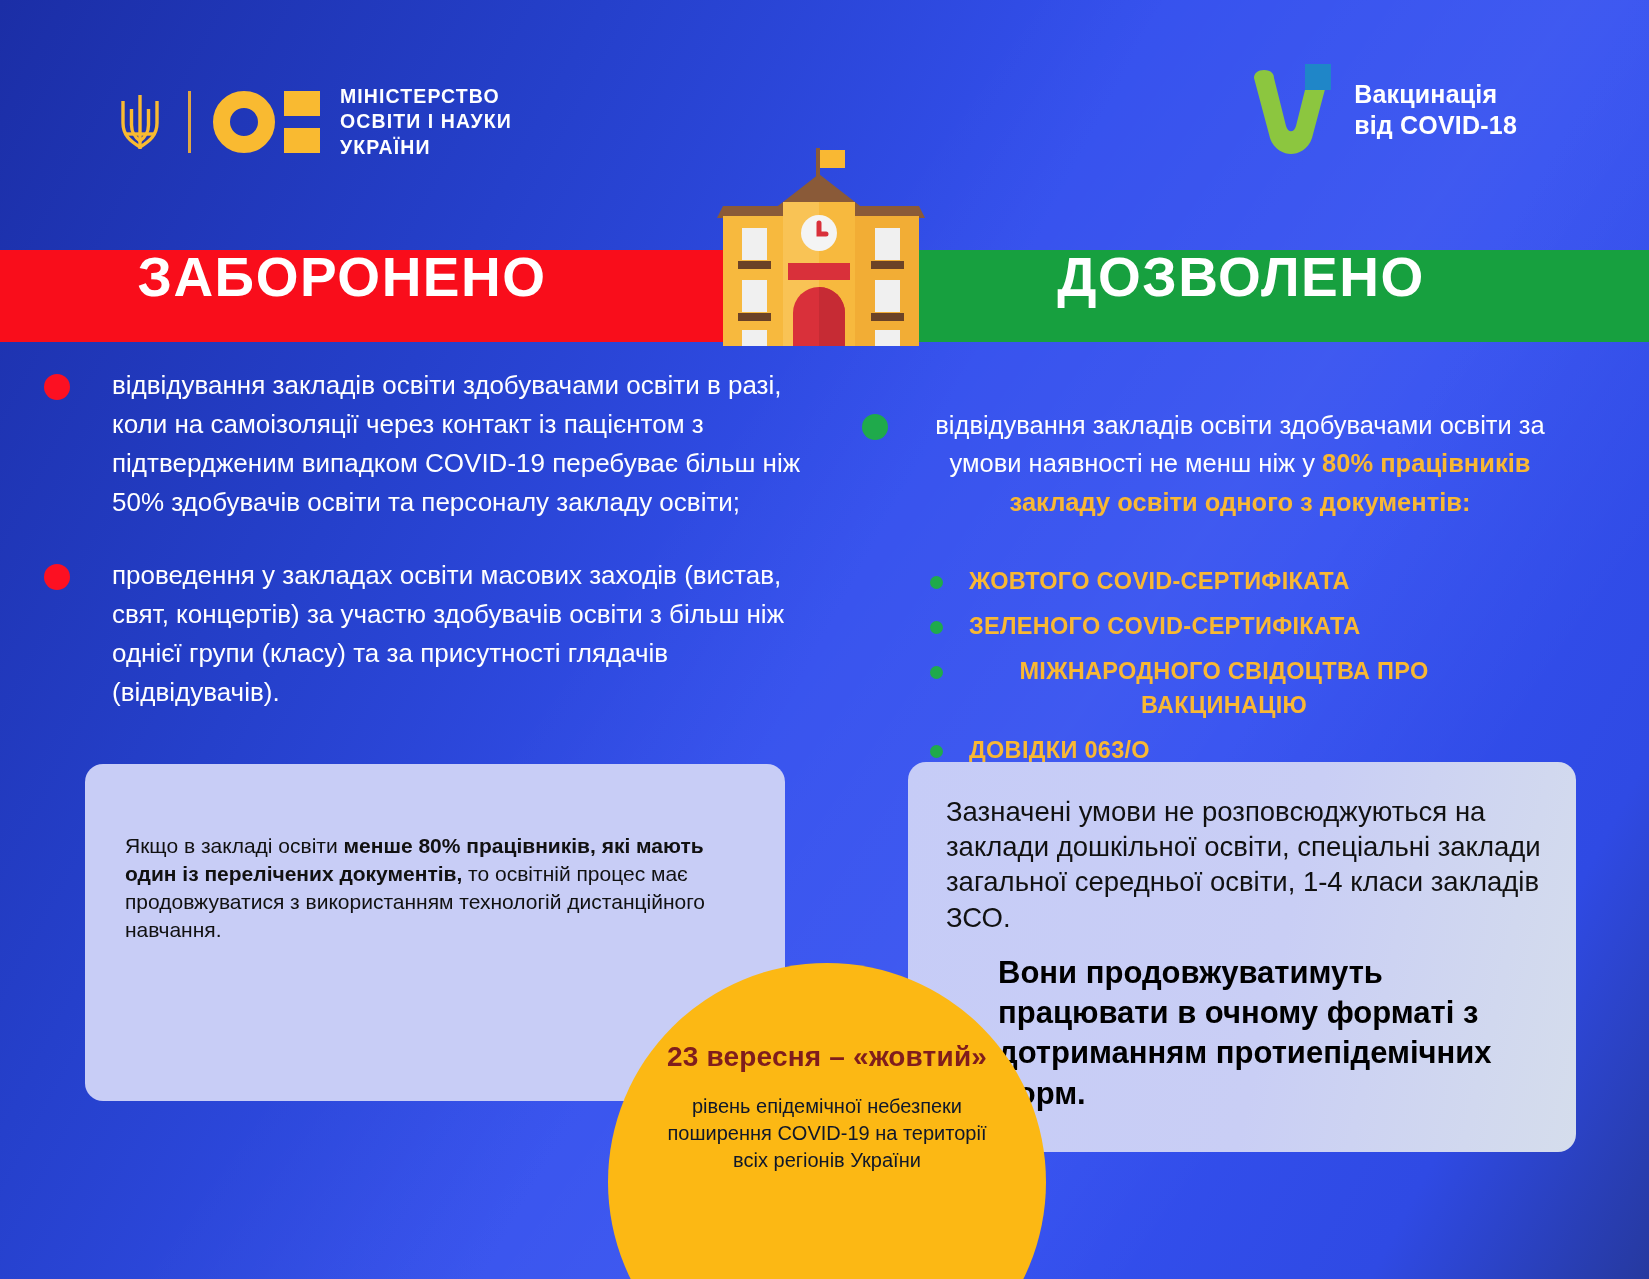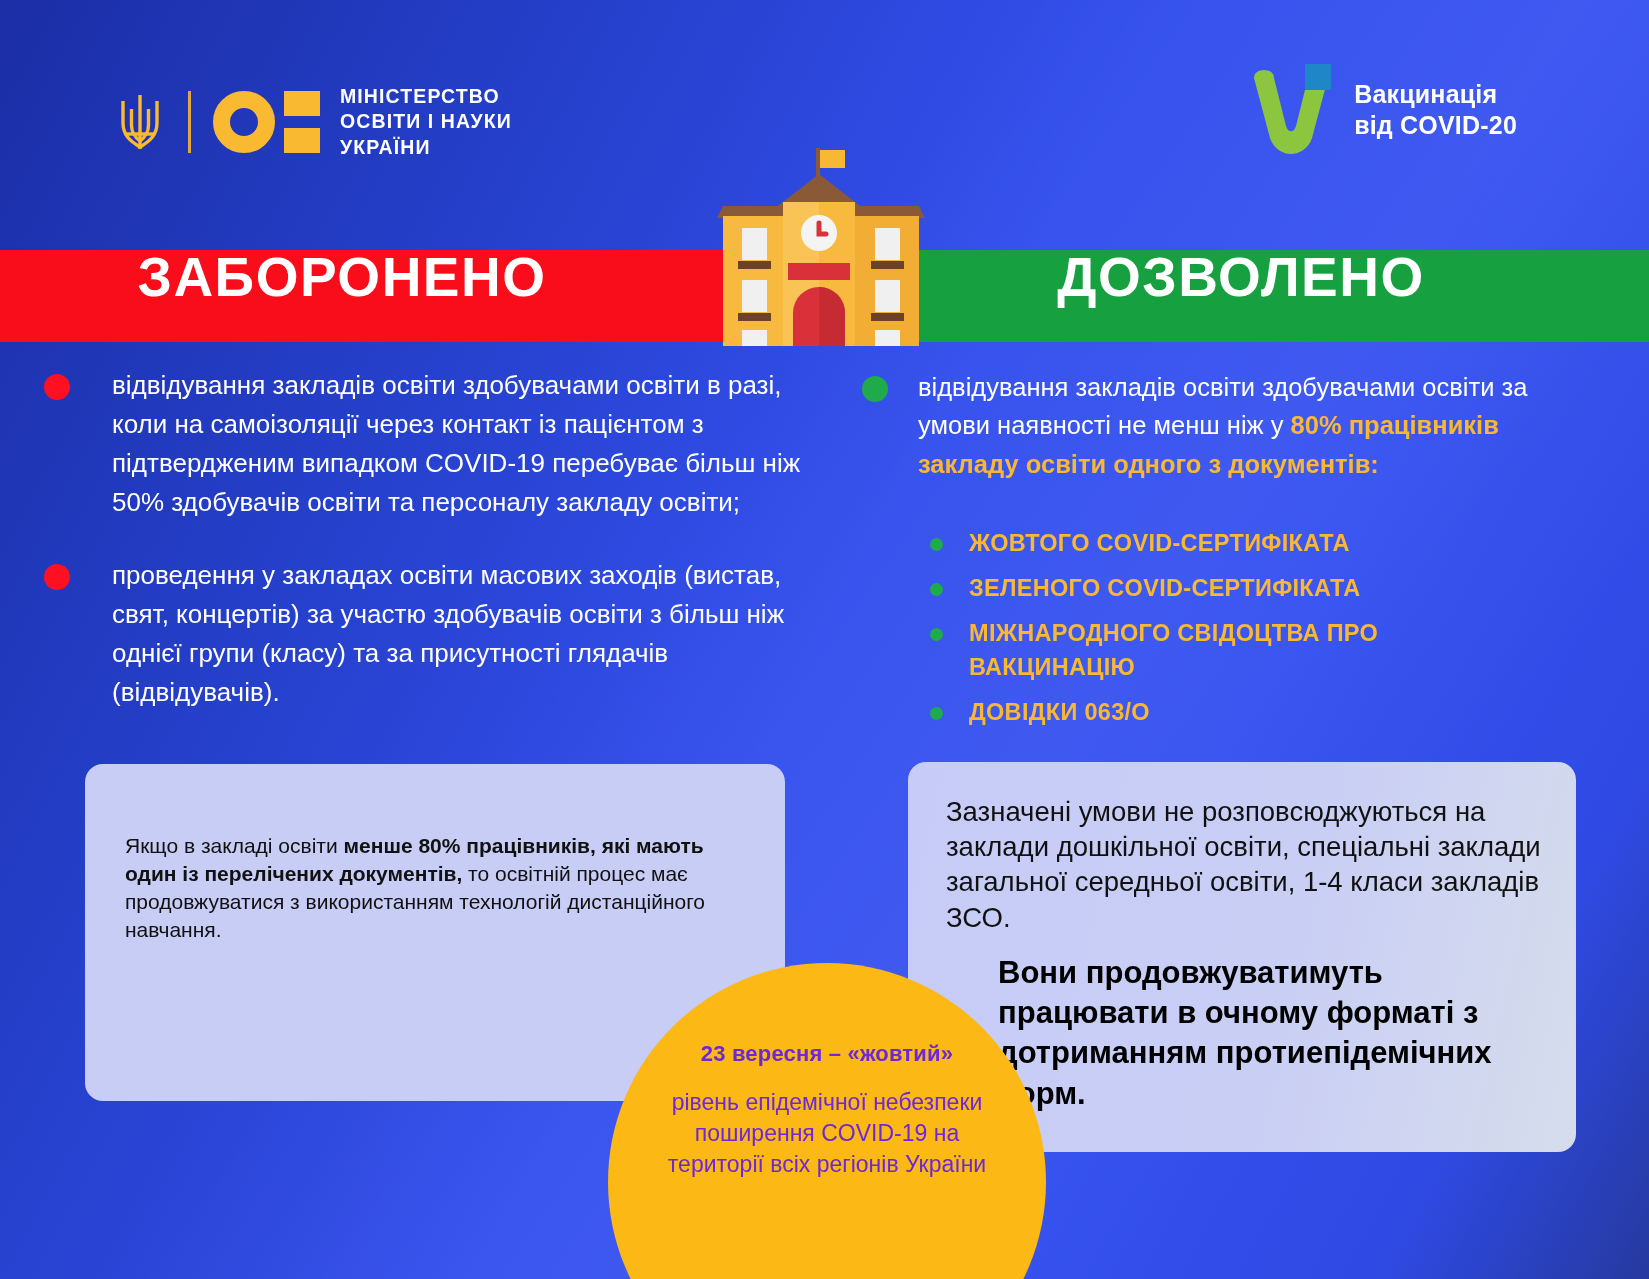--- a/index.html
+++ b/index.html
@@ -118,21 +118,21 @@
     left: 705px;
     top: 140px;
     width: 232px;
     height: 208px;
     z-index: 5;
   }
 
   
   .col { position: absolute; z-index: 5; }
   .col-left { left: 44px; top: 366px; width: 790px; }
-  .col-right { left: 862px; top: 368px; width: 700px; }
+  .col-right { left: 862px; top: 406px; width: 700px; text-align: center; }
 
   .bullet-row {
     display: flex;
     align-items: flex-start;
     margin-bottom: 34px;
   }
   .dot {
     flex: 0 0 auto;
     width: 26px; height: 26px;
     border-radius: 50%;
@@ -215,28 +215,28 @@
     width: 438px;
     height: 438px;
     border-radius: 50%;
     background: #fcb814;
     z-index: 7;
     text-align: center;
     padding-top: 78px;
     box-sizing: border-box;
   }
   .circle-title {
-    color: #6d28d9;
-    font-weight: bold;
-    font-size: 22px;
+    color: #7f1d1d;
+    font-weight: bold;
+    font-size: 28px;
     letter-spacing: .2px;
   }
   .circle-sub {
-    color: #6d28d9;
-    font-size: 23px;
+    color: #0f172a;
+    font-size: 20px;
     line-height: 1.34;
     margin-top: 20px;
     padding: 0 46px;
   }
 </style>
 </head>
 <body>
 
 <div id="poster">
 
@@ -268,21 +268,21 @@
       </div>
     </div>
 
     <div class="logo-vac">
       <svg class="v-mark" viewBox="0 0 86 92">
         <path d="M6 14 C6 9 10 6 16 6 C22 6 26 9 26 14 L38 62 C40 69 46 69 48 62 L60 14 C60 9 64 6 70 6 C76 6 80 9 80 14 L64 74 C60 86 50 90 43 90 C36 90 26 86 22 74 Z" fill="#8cc63f"></path>
         <rect x="57" y="0" width="26" height="26" fill="#1f86c8"></rect>
       </svg>
       <div class="v-text">
         <div>Вакцинація</div>
-        <div>від COVID-20</div>
+        <div>від COVID-18</div>
       </div>
     </div>
   </div>
 
   <div class="band band-left">
     <span class="band-title">ЗАБОРОНЕНО</span>
   </div>
   <div class="band band-right">
     <span class="band-title">ДОЗВОЛЕНО</span>
   </div>

